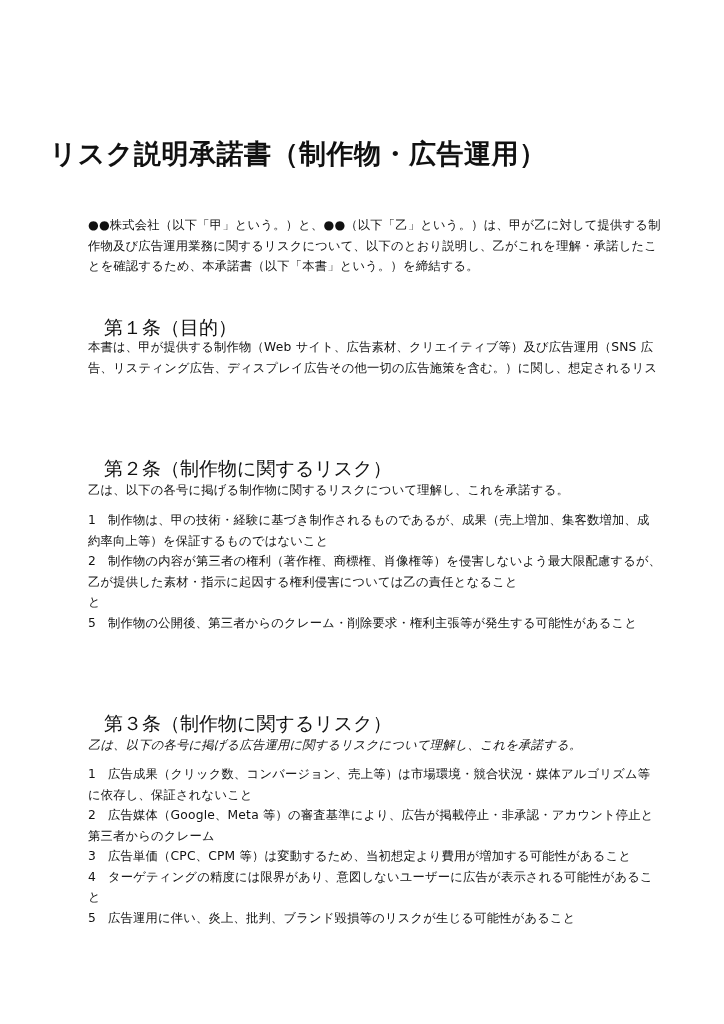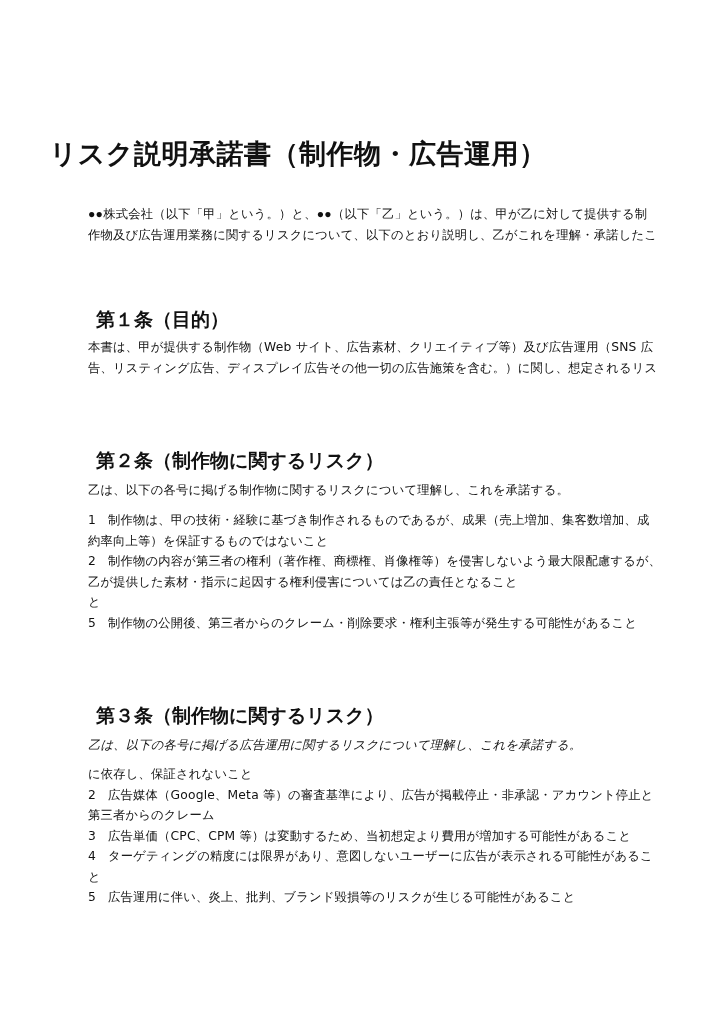--- a/index.html
+++ b/index.html
@@ -14,39 +14,40 @@
       text-align: center; font-size: 27px; font-weight: bold; letter-spacing: 0.5px;
       line-height: 40px; white-space: nowrap;
     }
     .para {
       position: absolute; left: 88px; width: 552px;
       font-size: 12.3px; line-height: 20.5px; letter-spacing: 0.2px;
       margin: 0;
     }
     .para .line { display: block; white-space: nowrap; }
     .heading {
-      position: absolute; left: 88px; font-size: 19px; font-weight: bold;
-      line-height: 28px; white-space: nowrap; margin: 8px;
+      position: absolute; left: 88px; font-size: 19px; font-weight: normal;
+      line-height: 28px; white-space: nowrap; margin: 16px;
     }
     .list { position: absolute; left: 88px; width: 552px; margin: 0; padding: 0; list-style: none;
       font-size: 12.3px; line-height: 20.5px; letter-spacing: 0.2px; }
     .list li { display: block; }
     .list .line { display: block; white-space: nowrap; }
     .num { display: inline-block; width: 20px; }
   </style>
 </head>
 <body>
 
 <div class="page">
 
   <h1 class="title">リスク説明承諾書（制作物・広告運用）</h1>
 
-  <p class="para" style="top:205px;font-family:Liberation Mono, monospace;">
+  <p class="para" style="top:215px;">
     <span class="line">●●株式会社（以下「甲」という。）と、●●（以下「乙」という。）は、甲が乙に対して提供する制</span>
     <span class="line">作物及び広告運用業務に関するリスクについて、以下のとおり説明し、乙がこれを理解・承諾したこ</span>
+    <span class="line">とを確認するため、本承諾書（以下「本書」という。）を締結する。</span>
   </p>
 
   <h2 class="heading" style="top:297px;">第１条（目的）</h2>
   <p class="para" style="top:337px;">
     <span class="line">本書は、甲が提供する制作物（Web サイト、広告素材、クリエイティブ等）及び広告運用（SNS 広</span>
     <span class="line">告、リスティング広告、ディスプレイ広告その他一切の広告施策を含む。）に関し、想定されるリス</span>
   </p>
 
   <h2 class="heading" style="top:438px;">第２条（制作物に関するリスク）</h2>
   <p class="para" style="top:480px;">
@@ -68,20 +69,21 @@
       <span class="line"><span class="num">5</span><span>制作物の公開後、第三者からのクレーム・削除要求・権利主張等が発生する可能性があること</span></span>
     </li>
   </ul>
 
   <h2 class="heading" style="top:693px;">第３条（制作物に関するリスク）</h2>
   <p class="para" style="top:735px;font-style:italic;">
     <span class="line">乙は、以下の各号に掲げる広告運用に関するリスクについて理解し、これを承諾する。</span>
   </p>
   <ul class="list" style="top:764px;">
     <li>
+      <span class="line"><span class="num">1</span><span>広告成果（クリック数、コンバージョン、売上等）は市場環境・競合状況・媒体アルゴリズム等</span></span>
       <span class="line">に依存し、保証されないこと</span>
     </li>
     <li>
       <span class="line"><span class="num">2</span><span>広告媒体（Google、Meta 等）の審査基準により、広告が掲載停止・非承認・アカウント停止と</span></span>
       <span class="line">第三者からのクレーム</span>
     </li>
     <li>
       <span class="line"><span class="num">3</span><span>広告単価（CPC、CPM 等）は変動するため、当初想定より費用が増加する可能性があること</span></span>
     </li>
     <li>

